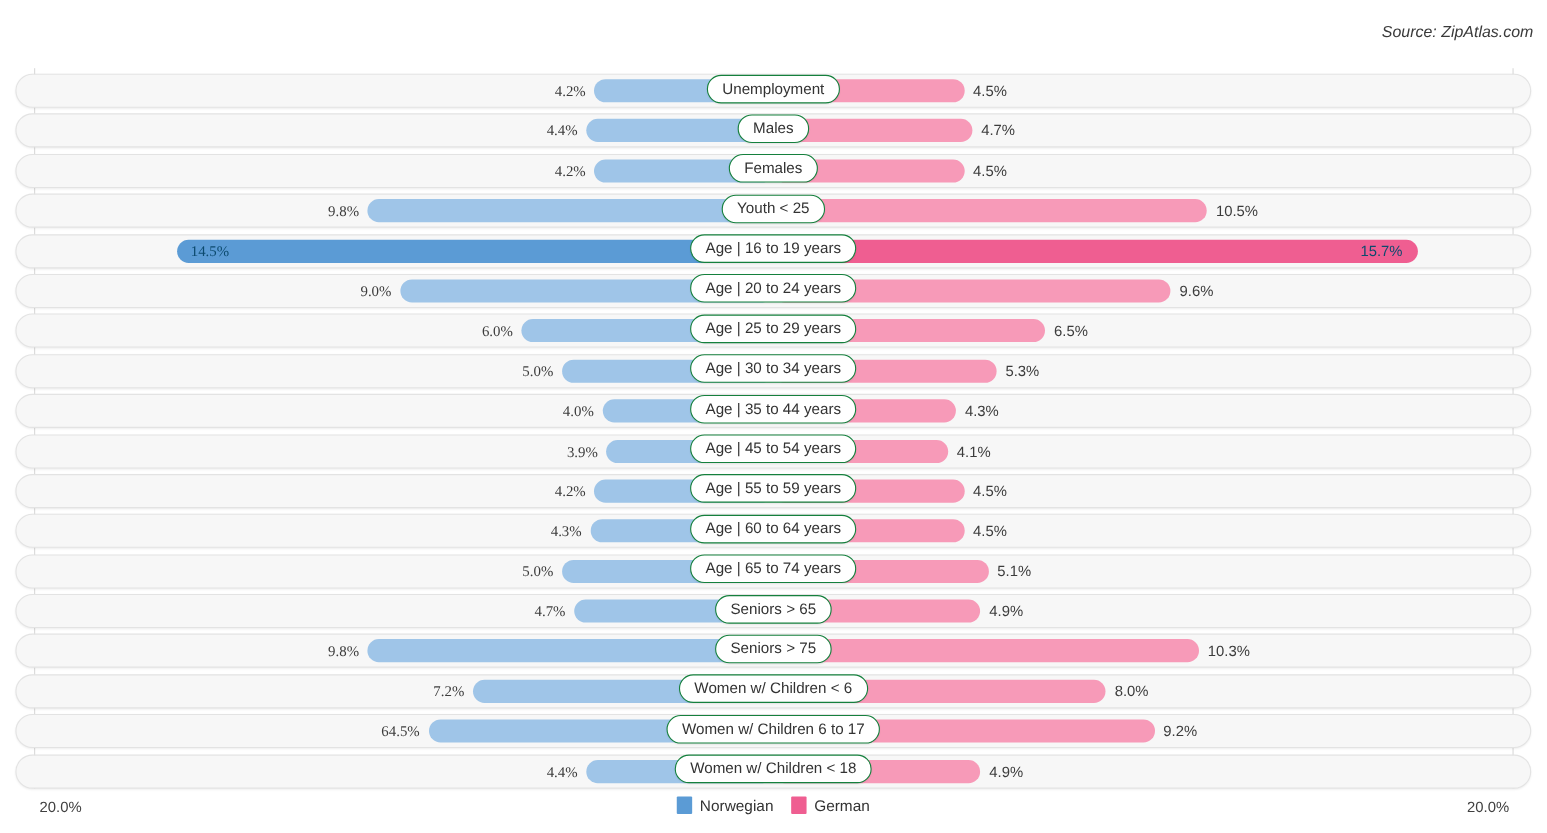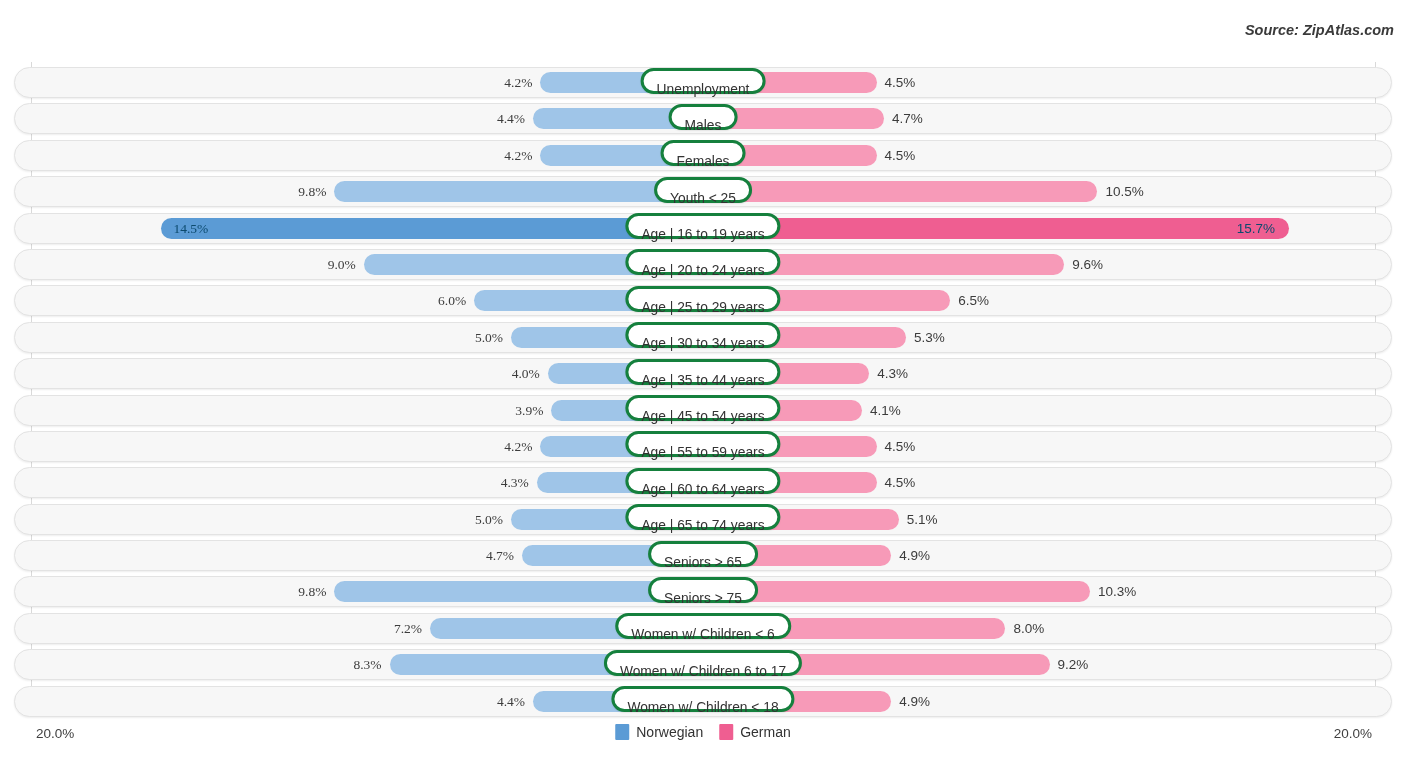--- a/index.html
+++ b/index.html
@@ -14,21 +14,21 @@
 
   
   .header { position: absolute; top: 0; left: 0; width: 1406px; height: 62px; }
   .title {
     position: absolute; left: 12px; top: 20px;
     font-size: 21px; letter-spacing: .2px; color: #2b2b2b; font-weight: 400;
     white-space: nowrap;
   }
   .source {
     position: absolute; right: 12px; top: 22px;
-    font-size: 14.5px; color: #3a3a3a; font-style: italic; font-weight: bold;
+    font-size: 14.5px; color: #3a3a3a; font-style: italic; font-weight: normal;
     white-space: nowrap;
   }
 
   
   .plot { position: absolute; left: 0; top: 62px; width: 1406px; height: 655px; }
   .axis-line { position: absolute; top: 0; width: 1px; height: 655px; background: #d9d9d9; }
   .axis-left  { left: 31px; }
   .axis-right { left: 1375px; }
 
   .rows { position: absolute; left: 0; top: 3px; width: 1406px; }
@@ -54,22 +54,22 @@
   .val {
     position: absolute; top: 9px;
     font-size: 13.5px; color: #3c3c3c; white-space: nowrap; line-height: 17px;
   }
   .val.left  { text-align: right; font-family: Liberation Serif, serif; }
   .val.right { text-align: left; }
   .row.hi .val { color: #0c4a6e; }
 
   .center-label {
     position: absolute; top: 2.5px; left: 50%; transform: translateX(-50%);
-    height: 26px; line-height: 24px; padding: 7px 13px;
-    background: #ffffff; border: 3px solid #15803d; border-radius: 13px;
+    height: 26px; line-height: 24px; padding: 0 13px;
+    background: #ffffff; border: 1px solid #15803d; border-radius: 13px;
     font-size: 13.8px; color: #333; white-space: nowrap;
     box-shadow: 0 1px 1.5px rgba(0,0,0,0.08);
   }
 
   
   .footer { position: absolute; left: 0; top: 717px; width: 1406px; height: 40px; }
   .ax-lab { position: absolute; top: 9px; font-size: 13.5px; color: #404040; }
   .ax-lab.l { left: 36px; }
   .ax-lab.r { right: 34px; }
   .legend {
@@ -218,21 +218,21 @@
           <div class="bar left" style="left: 430.04px; width: 272.96px;"></div>
           <div class="bar right" style="left: 703px; width: 302.4px;"></div>
           <div class="val left" style="right: 983.96px;">7.2%</div>
           <div class="val right" style="left: 1013.4px;">8.0%</div>
           <div class="center-label">Women w/ Children &lt; 6</div>
         </div>
         <div class="row">
           <div class="track"></div>
           <div class="bar left" style="left: 389.56px; width: 313.44px;"></div>
           <div class="bar right" style="left: 703px; width: 346.56px;"></div>
-          <div class="val left" style="right: 1024.44px;">8.3%</div>
+          <div class="val left" style="right: 1024.44px;">64.5%</div>
           <div class="val right" style="left: 1057.56px;">9.2%</div>
           <div class="center-label">Women w/ Children 6 to 17</div>
         </div>
         <div class="row">
           <div class="track"></div>
           <div class="bar left" style="left: 533.08px; width: 169.92px;"></div>
           <div class="bar right" style="left: 703px; width: 188.32px;"></div>
           <div class="val left" style="right: 880.92px;">4.4%</div>
           <div class="val right" style="left: 899.32px;">4.9%</div>
           <div class="center-label">Women w/ Children &lt; 18</div>

